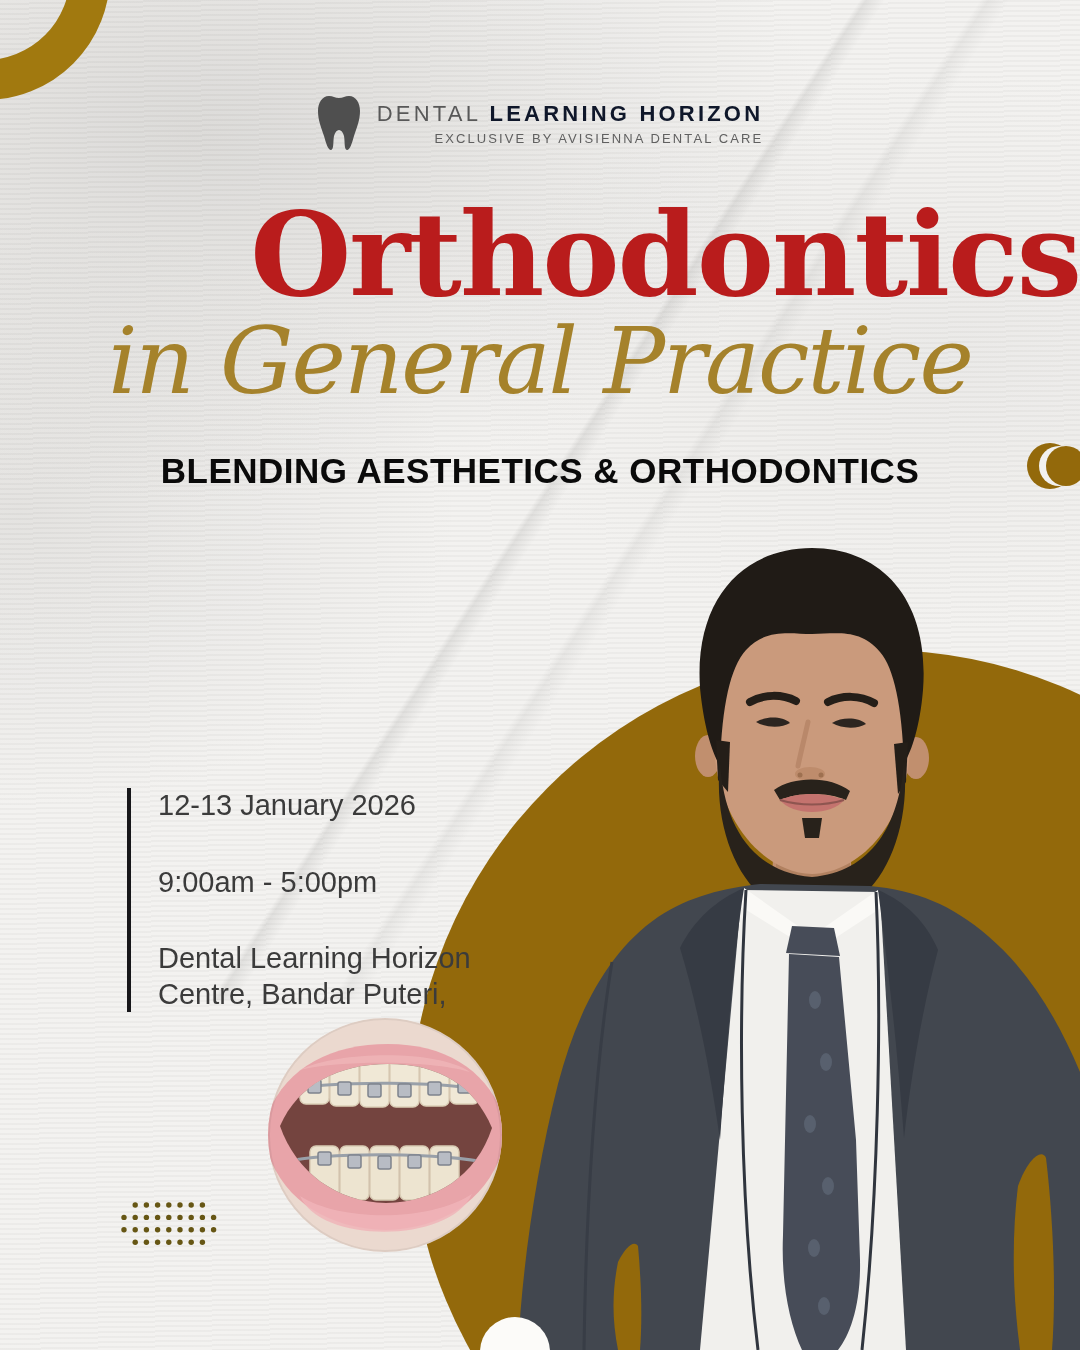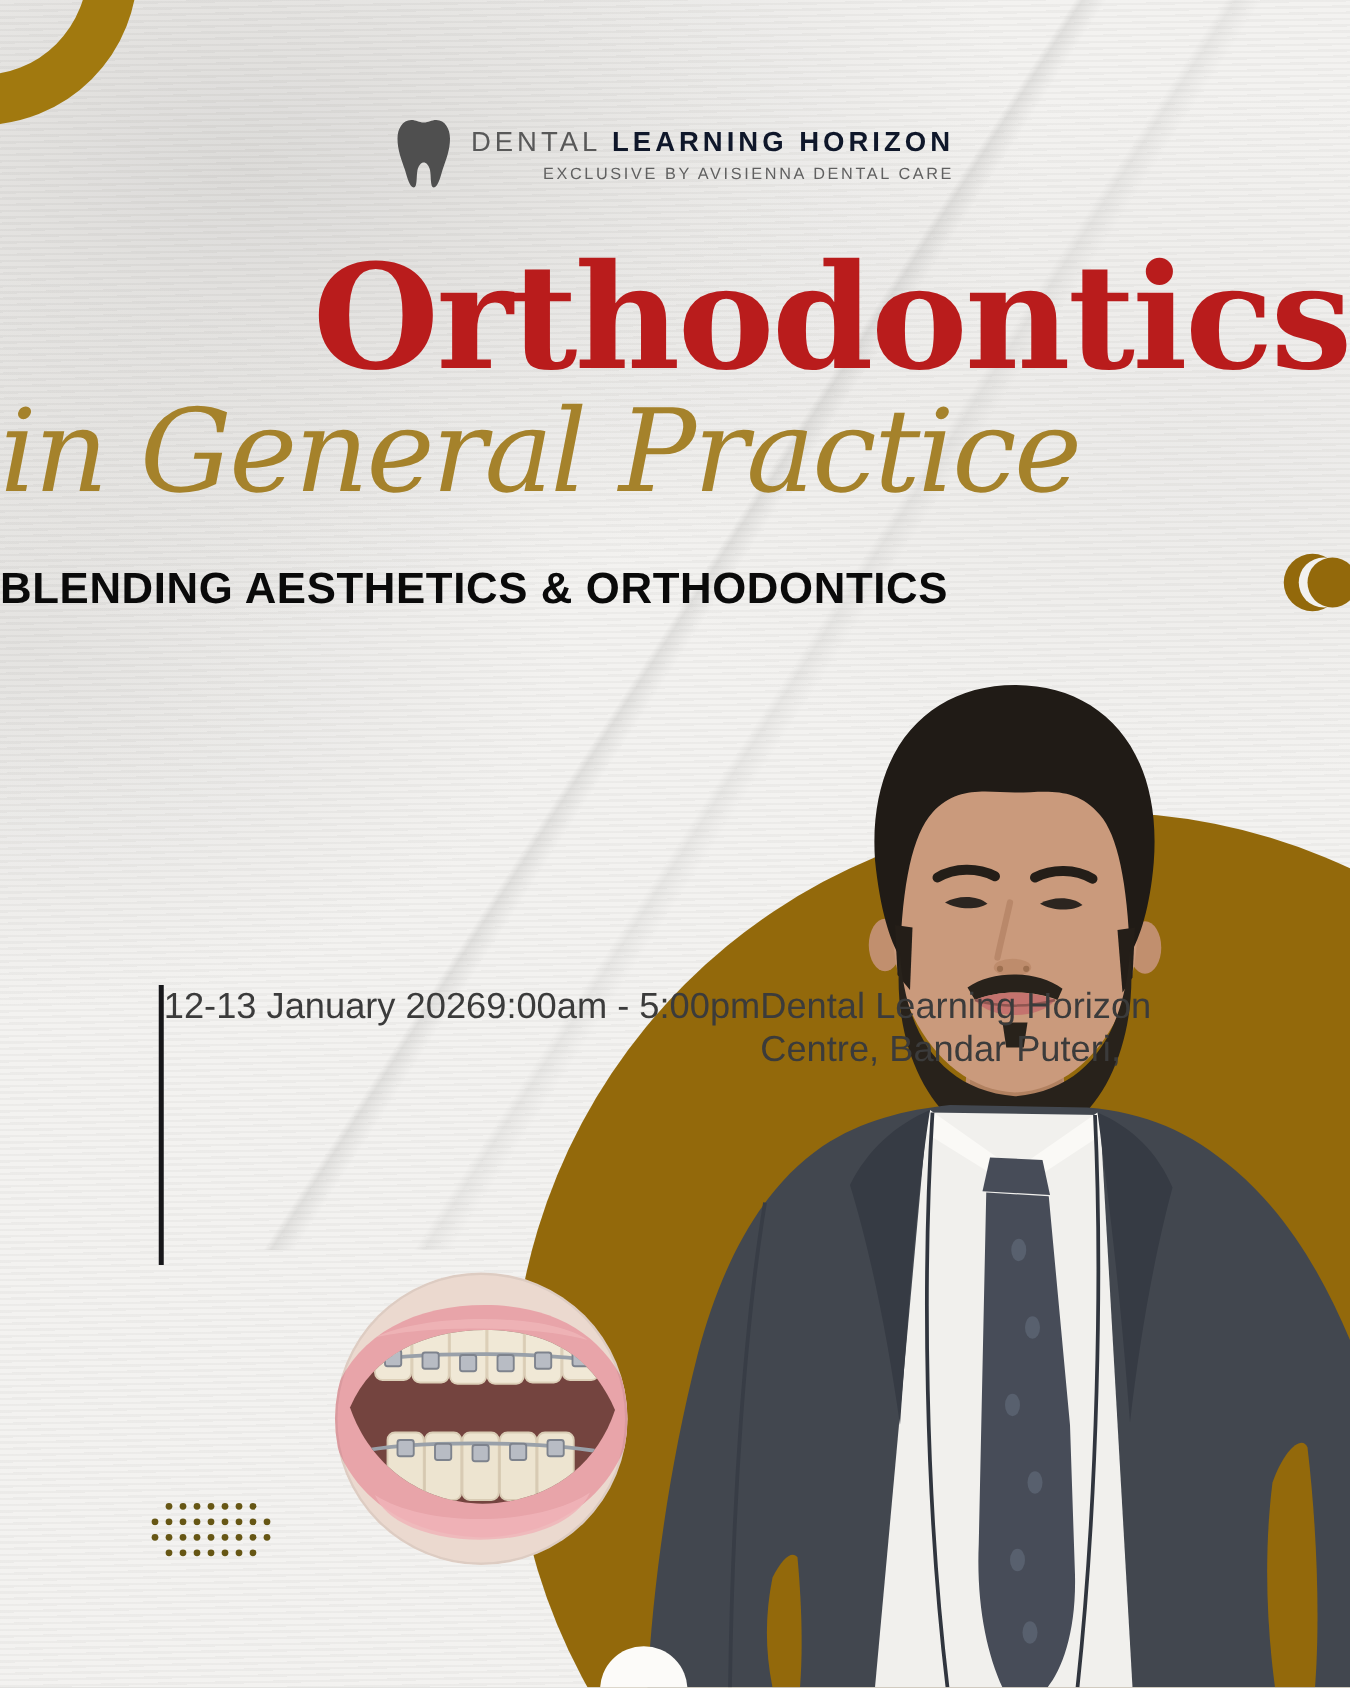--- a/index.html
+++ b/index.html
@@ -35,43 +35,43 @@
   .logo-line2{
     font-size:13px;letter-spacing:2.1px;color:#606060;font-weight:400;white-space:nowrap;text-align:right;
   }
   
   .title-main{
     top:194px;left:0;width:100%;z-index:10;text-align:right;
     font-family:"DejaVu Serif", serif;font-weight:700;
     font-size:116px;line-height:1.05;letter-spacing:-2px;color:#b91c1c;
   }
   .title-sub{
-    top:316px;left:0;width:100%;z-index:10;
+    top:316px;left:0;width:100%;z-index:10;text-align:center;
     font-family:"DejaVu Serif", serif;font-style:italic;font-weight:500;
     font-size:92px;line-height:1;letter-spacing:-2px;color:#A5822B;
   }
   .subtitle{
-    top:450px;left:0;width:100%;z-index:10;text-align:left;
+    top:450px;left:0;width:100%;z-index:10;text-align:center;
     font-weight:700;font-size:35px;line-height:1.2;letter-spacing:0.5px;color:#0A0A0A;
   }
   
   .badge{
     left:113px;top:660px;width:345px;height:76px;z-index:10;
     background:#876917;border-radius:40px;
     display:flex;align-items:center;justify-content:center;
   }
   .badge-text{
     font-family:"Liberation Serif", serif;font-weight:700;
     font-size:31px;letter-spacing:1.2px;color:#F7EFD6;white-space:nowrap;
   }
   
   .details{
     left:127px;top:788px;height:224px;z-index:10;
-    border-left:4px solid #17171A;
-    display:flex;flex-direction:row;justify-content:space-between;
+    border-left:4px solid #17171A;padding-left:27px;
+    display:flex;flex-direction:column;justify-content:space-between;
     font-size:29px;color:#3B3B3B;line-height:1.18;
   }
   .venue{line-height:1.22;}
   
   .ring-tl{left:0;top:0;z-index:5;}
   .crescent{left:1020px;top:432px;z-index:5;}
   .dots{left:118px;top:1200px;z-index:5;}
   .portrait{left:380px;top:540px;z-index:1;}
   .braces{left:265px;top:1015px;z-index:2;}
 </style>

